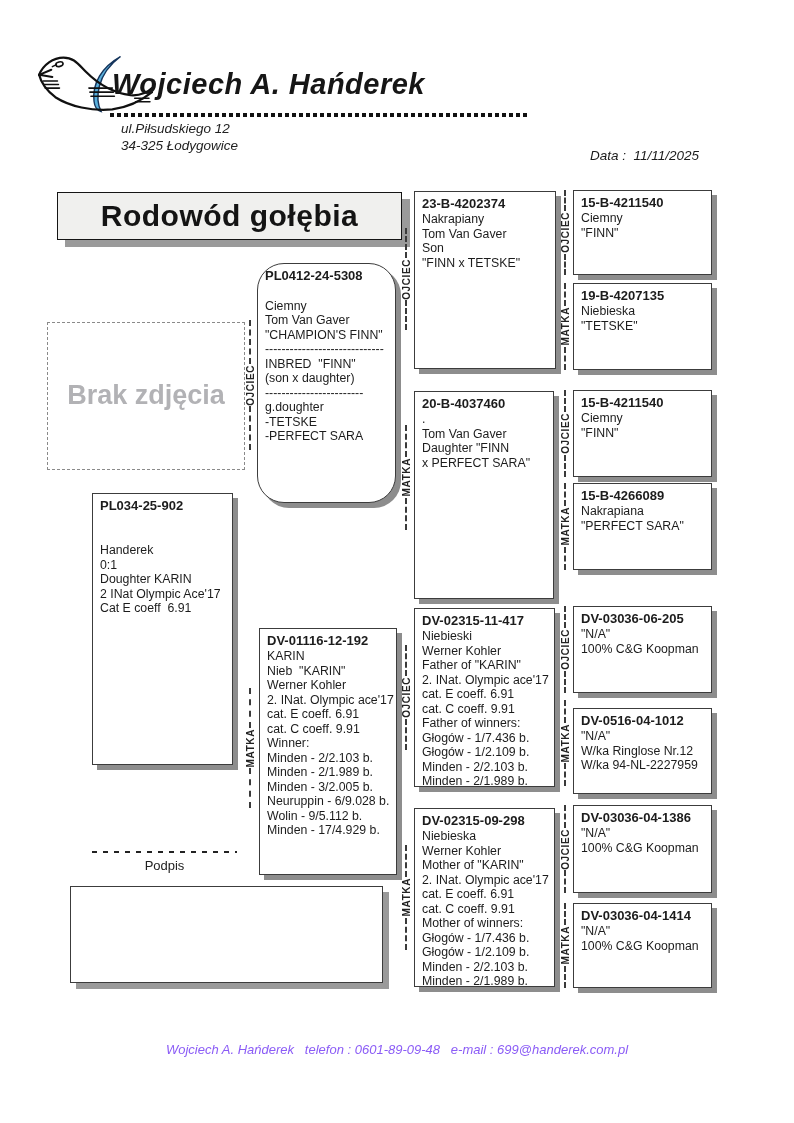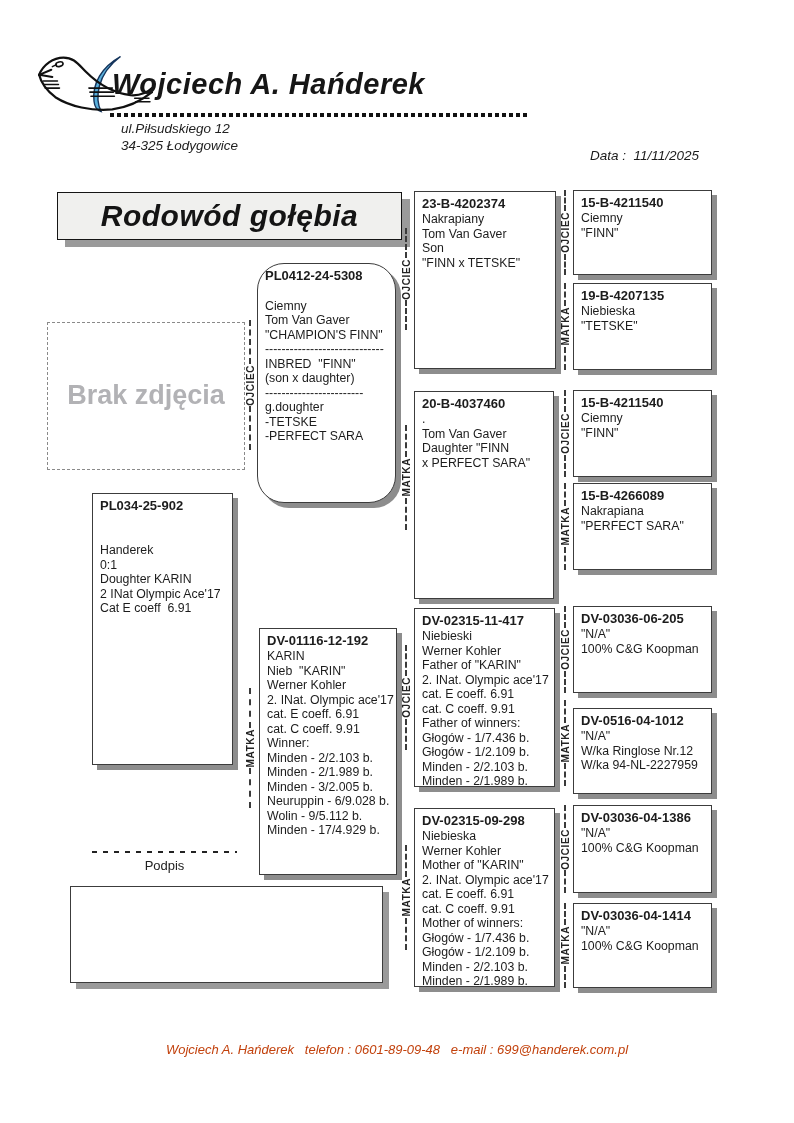--- a/index.html
+++ b/index.html
@@ -20,21 +20,21 @@
   }
   .addr{position:absolute;left:121px;font-size:13.5px;font-style:italic;color:#222;}
   .addr1{top:121px;} .addr2{top:138px;}
   .date-line{position:absolute;left:590px;top:148px;font-size:13.5px;font-style:italic;white-space:pre;}
   
   .title-box{
     position:absolute;left:57px;top:192px;width:343px;height:46px;
     background:#f0f0ee;border:1.6px solid #151515;box-shadow:8px 7px 0 #9a9a9a;
     display:flex;align-items:center;justify-content:center;
   }
-  .title-box span{font-size:30px;font-weight:bold;font-style:italic;color:#141414;letter-spacing:0.5px;}
+  .title-box span{font-size:30px;font-weight:bold;color:#141414;letter-spacing:0.5px;}
   
   .photo{
     position:absolute;left:47px;top:322px;width:196px;height:146px;
     border:1.4px dashed #8a8a8a;display:flex;align-items:center;justify-content:center;
     text-align:center;
   }
   .photo span{font-size:27px;font-weight:bold;color:#b2b2b5;line-height:1.3;}
   
   .pbox{
     position:absolute;background:#fff;border:1.4px solid #3c3c3c;
@@ -56,21 +56,21 @@
     background:repeating-linear-gradient(90deg,#222 0 5px,transparent 5px 11px);
   }
   .sig-label{position:absolute;left:92px;top:858px;width:145px;text-align:center;font-size:13px;color:#222;}
   .empty-box{
     position:absolute;left:70px;top:886px;width:313px;height:97px;
     background:#fff;border:1.4px solid #3c3c3c;box-shadow:6px 6px 0 #9a9a9a;box-sizing:border-box;
   }
   
   .footer{
     position:absolute;left:0;top:1042px;width:794px;text-align:center;
-    font-size:13px;font-style:italic;color:#c2410c;white-space:pre;
+    font-size:13px;font-style:italic;color:#8b5cf6;white-space:pre;
   }
 </style>
 </head>
 <body>
 
 <div class="page">
 
   <svg class="logo" viewBox="0 0 118 66">
     <path d="M86 6 C68 16 58 32 60 50 C60.5 55 63 59 67 60 C61 48 62 24 86 6 Z" fill="#5ab0dc" stroke="#16355c" stroke-width="1.4"></path>
     <path d="M6 24 C10 14 20 7 30 7 C40 7 44 13 52 21 C64 33 80 42 96 44 C104 44.5 112 42 117 37" fill="none" stroke="#101010" stroke-width="2.2" stroke-linecap="round"></path>

